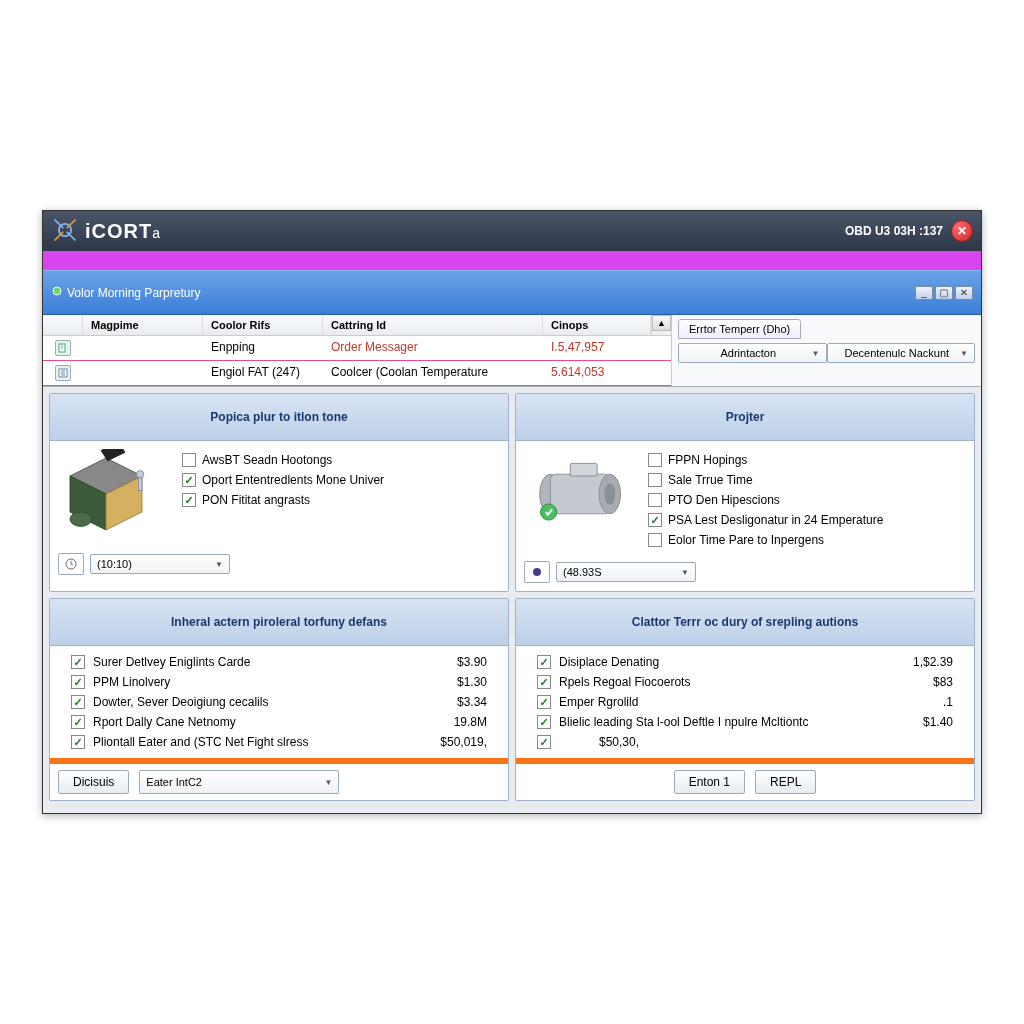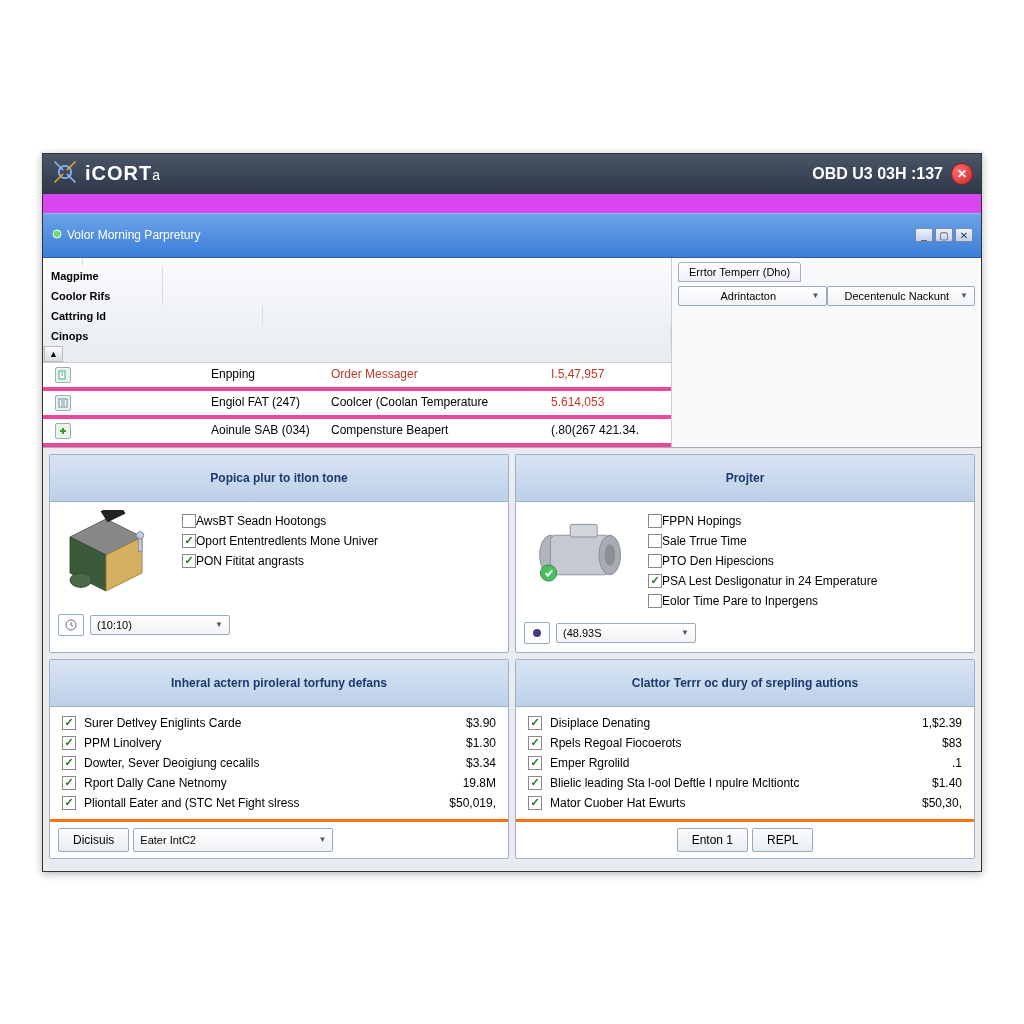--- a/index.html
+++ b/index.html
@@ -24,21 +24,21 @@
     color: #fff;
     display: flex;
     align-items: center;
     padding: 4px 8px;
     height: 40px;
   }
   .title-bar .logo-area { display: flex; align-items: center; gap: 6px; flex: 1; }
   .title-bar .logo-icon svg { width: 28px; height: 28px; }
   .title-bar .app-name { font-size: 20px; font-weight: bold; letter-spacing: 1px; }
   .title-bar .app-name .suffix { font-size: 14px; font-weight: normal; }
-  .title-bar .status-text { font-size: 16px; font-weight: bold; margin-right: 8px; }
+  .title-bar .status-text { font-size: 12px; font-weight: bold; margin-right: 8px; }
   .title-bar .close-btn {
     width: 22px; height: 22px; border-radius: 50%;
     background: radial-gradient(circle at 30% 30%, #ff6b6b, #c92a2a);
     border: 1px solid #991b1b;
     display: flex; align-items: center; justify-content: center;
     cursor: pointer; color: #fff; font-weight: bold;
   }
   .sub-title-bar {
     background: linear-gradient(to bottom, #6ba3e8, #3b7dd8);
     color: #fff;
@@ -62,32 +62,31 @@
   .table-area {
     display: flex;
     background: #fff;
     border-bottom: 1px solid #aab;
   }
   .table-main { flex: 1; }
   .table-header {
     display: flex;
     background: linear-gradient(to bottom,#fafbfd,#e8ecf0);
     border-bottom: 1px solid #ccc;
-    flex-direction: column;
   }
   .table-header .th {
     padding: 4px 8px; font-weight: bold; border-right: 1px solid #ddd;
     font-size: 11px;
   }
   .col-icon { width: 40px; text-align:center;}
   .col-a { width: 120px; }
   .col-b { width: 220px; }
   .col-c { flex: 1; }
   .col-scroll { width: 20px; }
-  .table-row { display: flex; border-bottom: 4px solid #ec4899; }
+  .table-row { display: flex; border-bottom: 1px solid #ec4899; }
   .table-row .td { padding: 4px 8px; font-size: 12px; }
   .table-row .td.icon-cell { display:flex; align-items:center; justify-content:center;}
   .row-icon {
     width: 16px; height: 16px; border: 1px solid #9ab; border-radius: 2px;
     background: #e8f4e8; display:flex;align-items:center;justify-content:center;
   }
   .row-icon svg { width:10px;height:10px; }
   .red-text { color: #c0392b; }
   .scroll-col {
     width: 20px; background: #f0f0f0; border-left:1px solid #ddd;
@@ -132,46 +131,46 @@
     font-size: 12px;
     border-bottom: 1px solid #9fb0c8;
   }
   .panel-body { padding: 8px 10px; }
   .device-row { display:flex; gap:12px; align-items:flex-start; }
   .device-img {
     width: 110px; height: 90px; display:flex;align-items:center;justify-content:center;
   }
   .device-img svg { width: 100%; height: 100%; }
   .check-list { flex:1; display:flex; flex-direction:column; gap:6px; margin-top:4px;}
-  .check-item { display:flex; align-items:center; font-size:12px; }
+  .check-item { display:flex; align-items:center; gap:6px; font-size:12px; }
   .cb {
     width: 14px; height: 14px; border:1px solid #888; background:#fff;
     display:flex;align-items:center;justify-content:center; cursor:pointer;
   }
   .cb.checked::after {
     content:'✓'; color:#2a7a2a; font-size:11px; font-weight:bold;
   }
   .panel-footer-row {
     display:flex; gap:6px; padding: 6px 8px 8px 8px; align-items:center;
   }
   .small-icon-box {
     width: 26px; height: 22px; border:1px solid #9ab; background:#fff;
     border-radius:2px; display:flex;align-items:center;justify-content:center;
   }
   .small-icon-box svg { width:14px;height:14px; }
 
-  .list-panel .panel-body { padding: 6px 0; }
+  .list-panel .panel-body { padding: 6px 9px; }
   .list-row {
     display:flex; align-items:center; padding:3px 12px; font-size:12px;
   }
   .list-row .cb { margin-right:8px; }
   .list-row .lbl { flex:1; }
   .list-row .val { text-align:right; width:80px; }
   .panel-actions {
-    display:flex; gap:4px; padding:6px 8px; border-top:3px solid #f97316;
+    display:flex; gap:10px; padding:6px 8px; border-top:6px solid #f97316;
   }
   .btn {
     padding:4px 14px; border:1px solid #9ab; border-radius:2px;
     background:linear-gradient(to bottom,#fdfdfd,#e8ecf0);
     font-size:12px; cursor:pointer;
   }
 </style>
 </head>
 <body>
 
@@ -258,34 +257,20 @@
                 <svg viewBox="0 0 10 10">
                   <rect x="1" y="1" width="8" height="8" fill="#fff" stroke="#68a"></rect>
                   <path d="M3 3h4M3 5h4M3 7h4" stroke="#68a"></path>
                 </svg>
               </div>
             </div>
           <div class="td col-a"></div>
           <div class="td col-a">Engiol FAT (247)</div>
           <div class="td col-b">Coolcer (Coolan Temperature</div>
           <div class="td col-c red-text">5.614,053</div>
-          <div class="col-scroll"></div>
-        </div>
-        <div class="table-row">
-          <div class="td col-icon icon-cell">
-              <div class="row-icon">
-                <svg viewBox="0 0 10 10">
-                  <path d="M5 2v6M2 5h6" stroke="#3a9a3a" stroke-width="2"></path>
-                </svg>
-              </div>
-            </div>
-          <div class="td col-a"></div>
-          <div class="td col-a">Aoinule SAB (034)</div>
-          <div class="td col-b">Compensture Beapert</div>
-          <div class="td col-c">(.80(267 421.34.</div>
           <div class="col-scroll"></div>
         </div>
       </div>
       <div class="side-panel">
         <div class="side-tab">Errtor Temperr (Dho)</div>
         <div class="side-row">
           <div class="dropdown">
             <span class="dd-text">Adrintacton</span>
             <span class="chev">▼</span>
           </div>
@@ -452,21 +437,20 @@
               <span class="lbl">Emper Rgrolild</span>
               <span class="val">.1</span>
             </div>
           <div class="list-row">
               <div class="cb checked"></div>
               <span class="lbl">Blielic leading Sta l-ool Deftle I npulre Mcltiontc</span>
               <span class="val">$1.40</span>
             </div>
           <div class="list-row">
               <div class="cb checked"></div>
-              <span class="lbl">Mator Cuober Hat Ewurts</span>
               <span class="val">$50,30,</span>
             </div>
         </div>
         <div class="panel-actions" style="justify-content:center">
           <div class="btn">Enton 1</div>
           <div class="btn">REPL</div>
         </div>
       </div>
 
     </div>

